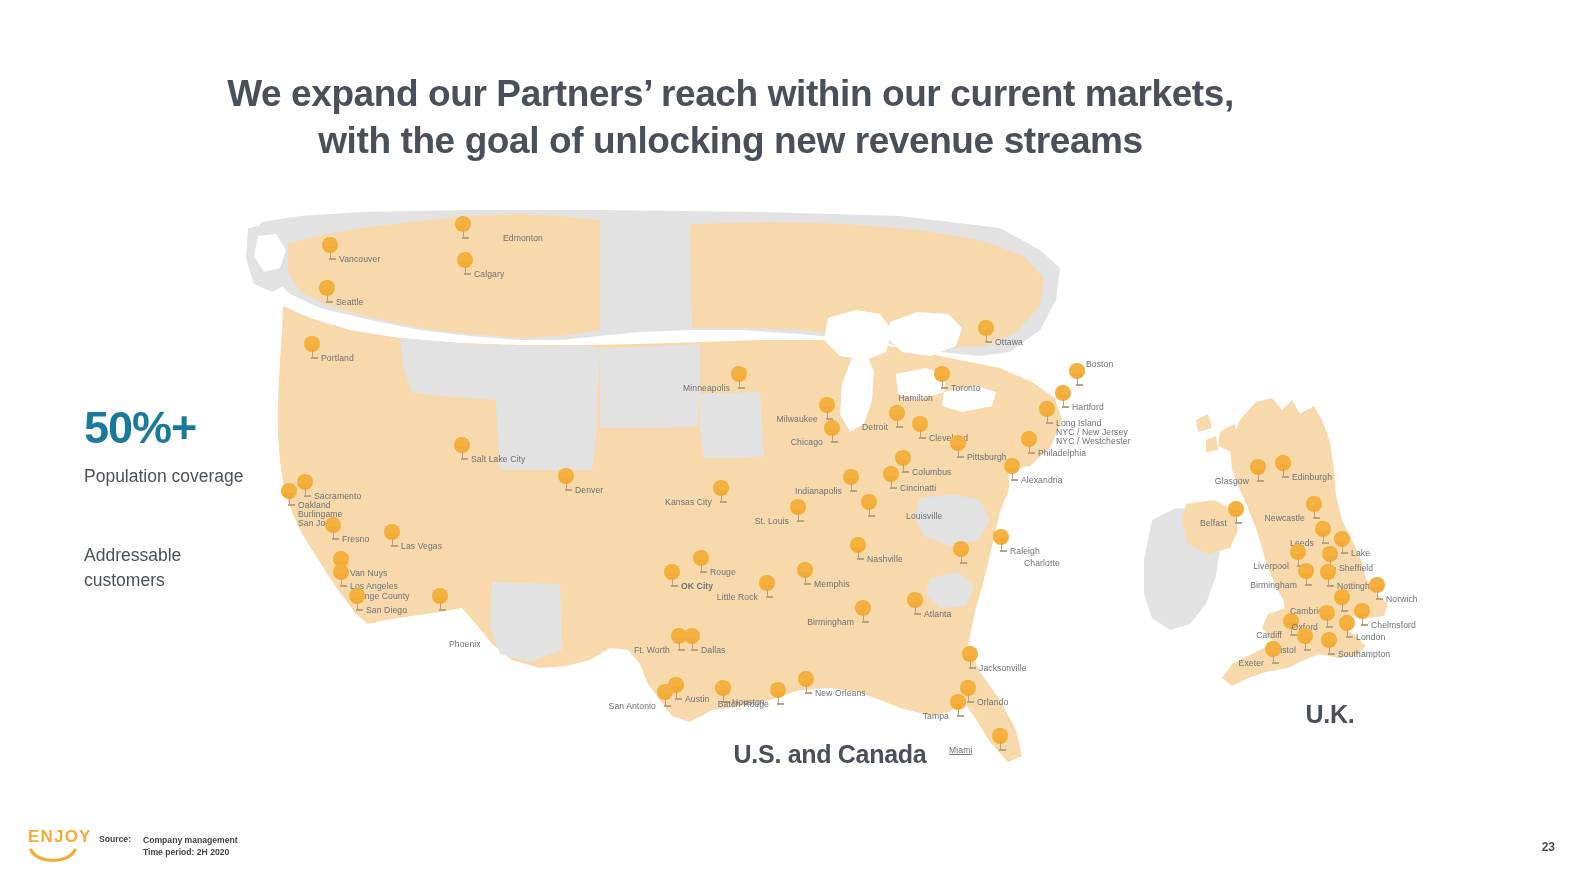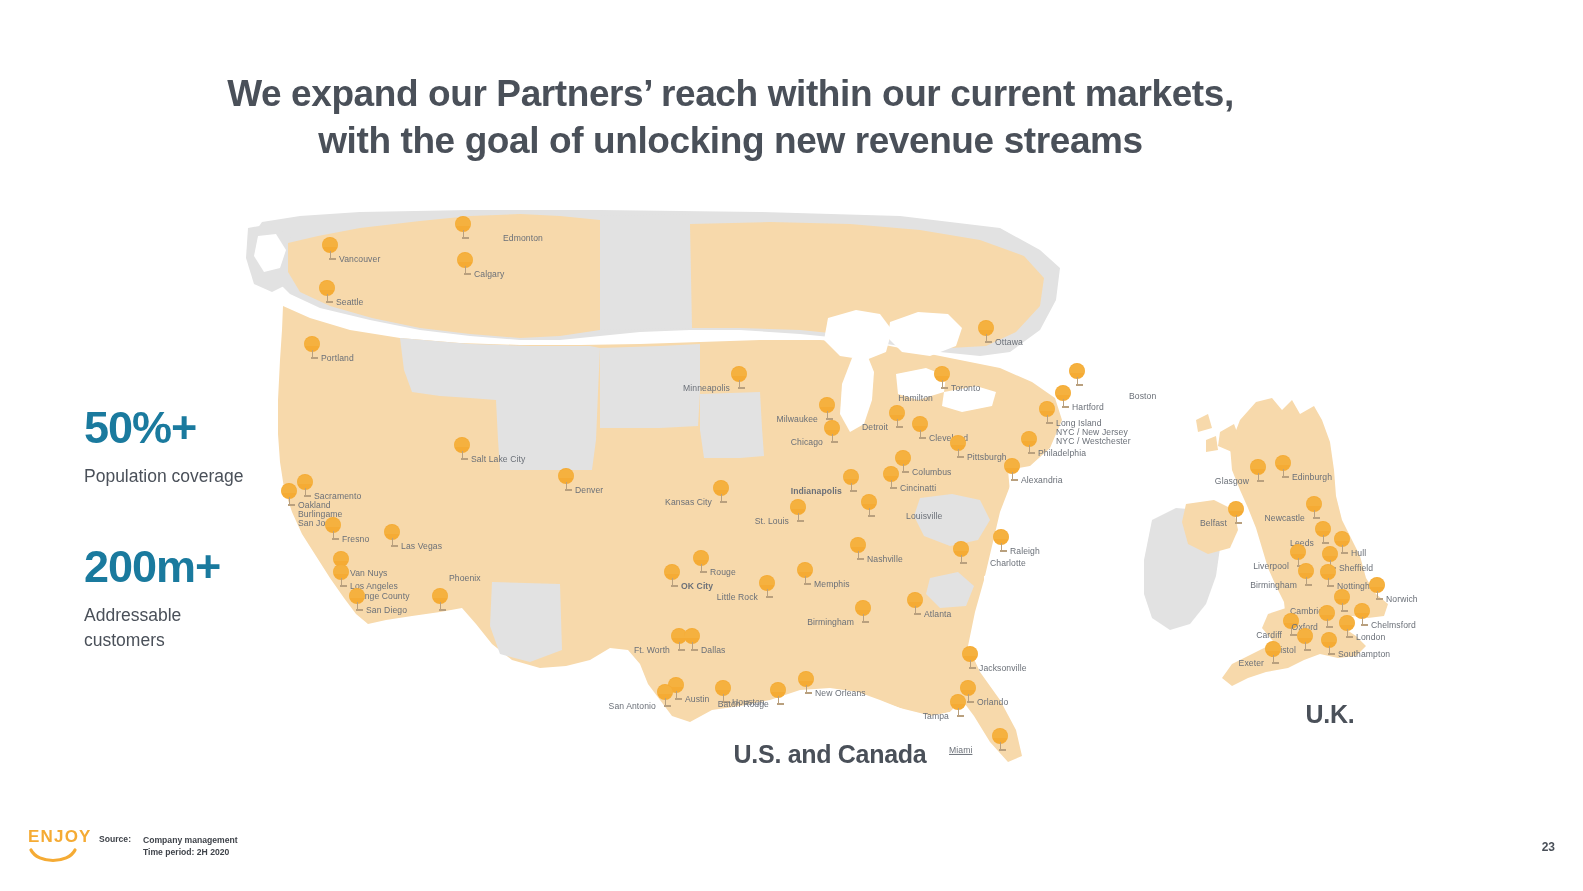--- a/index.html
+++ b/index.html
@@ -250,21 +250,21 @@
           <div class="stem"></div>
           <div class="base"></div>
         </div>
         <div class="city-label r" style="left: 995px; top: 342px;">Ottawa</div>
         <div class="pin" style="left: 1077px; top: 383px;">
           <div class="head"></div>
           <div class="cap"></div>
           <div class="stem"></div>
           <div class="base"></div>
         </div>
-        <div class="city-label r" style="left: 1086px; top: 396px; margin-left: 43px;">Boston</div>
+        <div class="city-label r" style="left: 1086px; top: 364px;">Boston</div>
         <div class="pin" style="left: 1063px; top: 405px;">
           <div class="head"></div>
           <div class="cap"></div>
           <div class="stem"></div>
           <div class="base"></div>
         </div>
         <div class="city-label r" style="left: 1072px; top: 407px;">Hartford</div>
         <div class="pin" style="left: 1047px; top: 421px;">
           <div class="head"></div>
           <div class="cap"></div>
@@ -372,21 +372,21 @@
           <div class="stem"></div>
           <div class="base"></div>
         </div>
         <div class="city-label l" style="left: 712px; top: 502px;">Kansas City</div>
         <div class="pin" style="left: 851px; top: 489px;">
           <div class="head"></div>
           <div class="cap"></div>
           <div class="stem"></div>
           <div class="base"></div>
         </div>
-        <div class="city-label l" style="left: 842px; top: 491px; font-weight: bold;">Indianapolis</div>
+        <div class="city-label l" style="left: 842px; top: 491px;">Indianapolis</div>
         <div class="pin" style="left: 798px; top: 519px;">
           <div class="head"></div>
           <div class="cap"></div>
           <div class="stem"></div>
           <div class="base"></div>
         </div>
         <div class="city-label l" style="left: 789px; top: 521px;">St. Louis</div>
         <div class="pin" style="left: 869px; top: 514px;">
           <div class="head"></div>
           <div class="cap"></div>
@@ -400,21 +400,21 @@
           <div class="stem"></div>
           <div class="base"></div>
         </div>
         <div class="city-label r" style="left: 1010px; top: 551px;">Raleigh</div>
         <div class="pin" style="left: 961px; top: 561px;">
           <div class="head"></div>
           <div class="cap"></div>
           <div class="stem"></div>
           <div class="base"></div>
         </div>
-        <div class="city-label r" style="left: 990px; top: 563px; text-align: center;">Charlotte</div>
+        <div class="city-label r" style="left: 1024px; top: 563px; text-align: center;">Charlotte</div>
         <div class="pin" style="left: 858px; top: 557px;">
           <div class="head"></div>
           <div class="cap"></div>
           <div class="stem"></div>
           <div class="base"></div>
         </div>
         <div class="city-label r" style="left: 867px; top: 559px;">Nashville</div>
         <div class="pin" style="left: 305px; top: 494px;">
           <div class="head"></div>
           <div class="cap"></div>
@@ -466,21 +466,21 @@
           <div class="stem"></div>
           <div class="base"></div>
         </div>
         <div class="city-label r" style="left: 366px; top: 610px;">San Diego</div>
         <div class="pin" style="left: 440px; top: 608px;">
           <div class="head"></div>
           <div class="cap"></div>
           <div class="stem"></div>
           <div class="base"></div>
         </div>
-        <div class="city-label r" style="left: 449px; top: 578px;">Phoenix</div>
+        <div class="city-label r" style="left: 449px; top: 644px;">Phoenix</div>
         <div class="pin" style="left: 701px; top: 570px;">
           <div class="head"></div>
           <div class="cap"></div>
           <div class="stem"></div>
           <div class="base"></div>
         </div>
         <div class="city-label r" style="left: 710px; top: 572px;">Rouge</div>
         <div class="pin" style="left: 672px; top: 584px;">
           <div class="head"></div>
           <div class="cap"></div>
@@ -630,21 +630,21 @@
           <div class="stem"></div>
           <div class="base"></div>
         </div>
         <div class="city-label l" style="left: 1314px; top: 543px;">Leeds</div>
         <div class="pin" style="left: 1342px; top: 551px;">
           <div class="head"></div>
           <div class="cap"></div>
           <div class="stem"></div>
           <div class="base"></div>
         </div>
-        <div class="city-label r" style="left: 1351px; top: 553px;">Hull</div>
+        <div class="city-label r" style="left: 1351px; top: 553px;">Lake</div>
         <div class="pin" style="left: 1298px; top: 564px;">
           <div class="head"></div>
           <div class="cap"></div>
           <div class="stem"></div>
           <div class="base"></div>
         </div>
         <div class="city-label l" style="left: 1289px; top: 566px;">Liverpool</div>
         <div class="pin" style="left: 1330px; top: 566px;">
           <div class="head"></div>
           <div class="cap"></div>
@@ -734,21 +734,20 @@
     <div class="region-caption" style="left:1240px; top:698px; width:180px;">U.K.</div>
     <div class="region-caption" style="left:700px; top:738px; width:260px;">U.S. and Canada</div>
   </div>
 
   <div class="stats">
     <div class="stat-block">
       <div class="stat-value">50%+</div>
       <div class="stat-label">Population coverage</div>
     </div>
     <div class="stat-block">
-      <div class="stat-value">200m+</div>
       <div class="stat-label">Addressable customers</div>
     </div>
   </div>
 
   <div class="logo">
     <div class="logo-word">ENJOY</div>
     <svg width="50" height="18" viewBox="0 0 50 18" style="margin-top:2px;">
       <path d="M3,3 C10,17 40,17 47,3" fill="none" stroke="#f5ab34" stroke-width="3.2" stroke-linecap="round"></path>
     </svg>
   </div>

